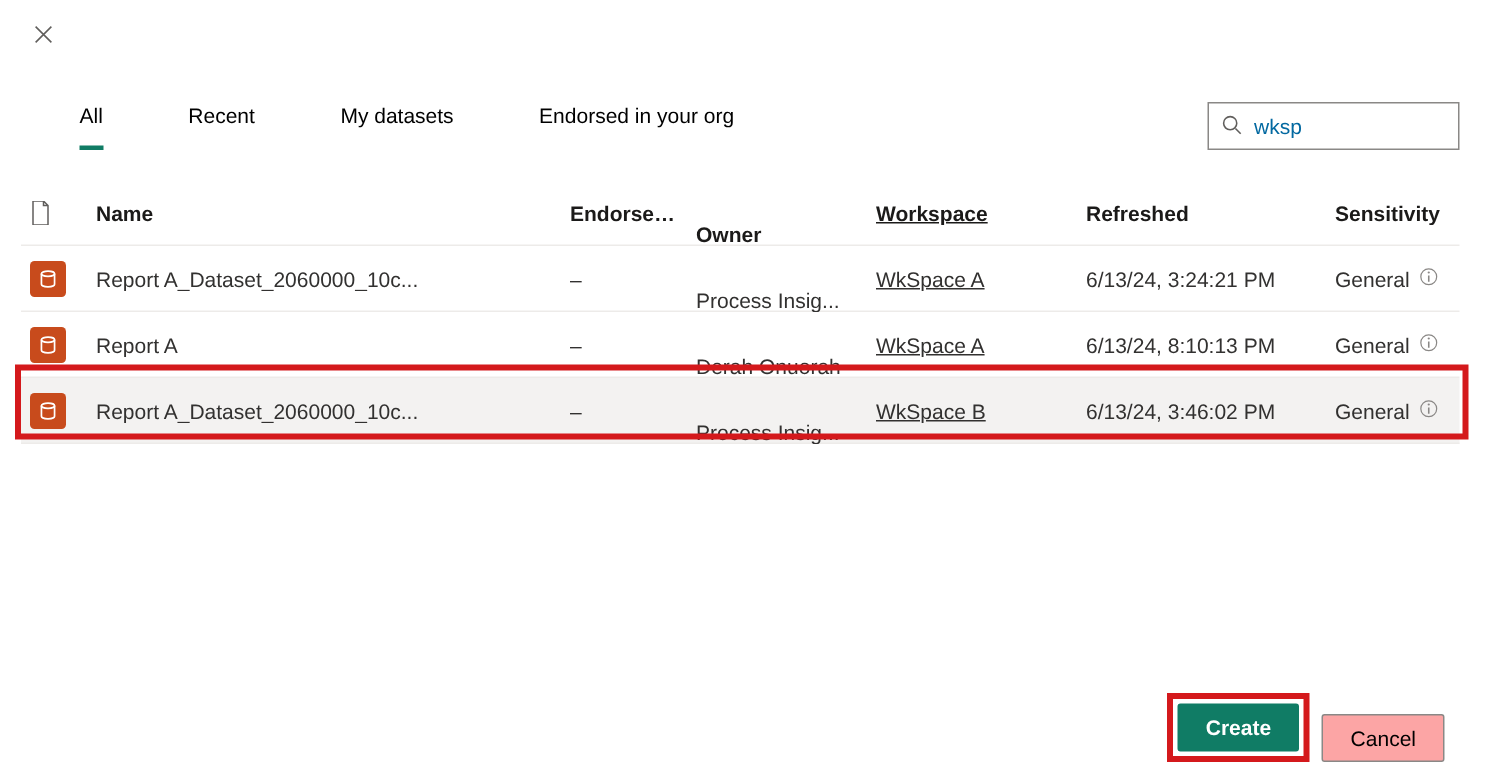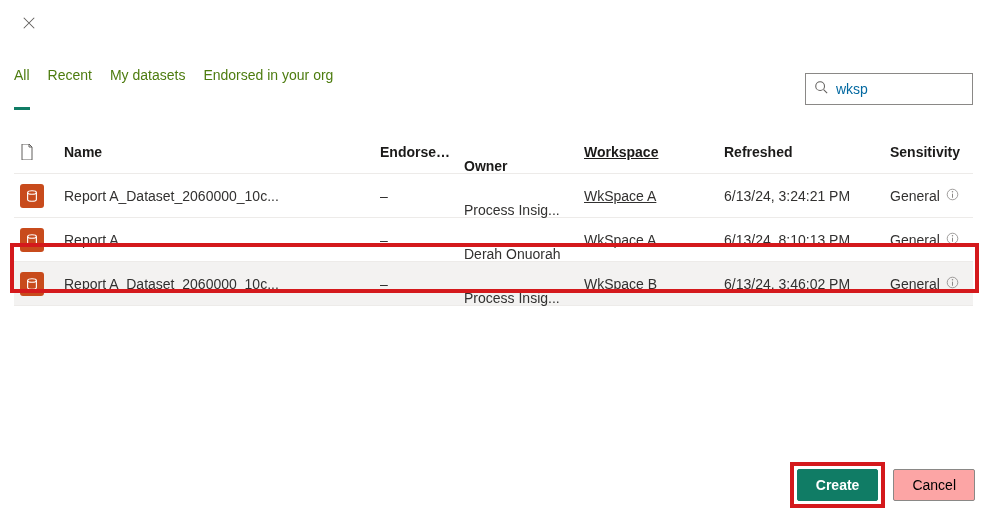--- a/index.html
+++ b/index.html
@@ -36,24 +36,25 @@
     margin-top: -2px;
   }
   .bar {
     display: flex;
     align-items: center;
     justify-content: space-between;
     margin-top: 30px;
   }
   .tabs { display: flex; gap: 18px; }
   .tab {
-    padding-bottom: 24px;
-    color: #4d7c0f;
+    padding-bottom: 12px;
+    color: #000000;
     cursor: pointer;
     font-size: 14px;
+    margin-left: 39px;
   }
   .tab.active {
     border-bottom: 3px solid #107c65;
     font-weight: 400;
   }
   .search {
     display: flex;
     align-items: center;
     border: 1px solid #8a8886;
     height: 32px;
@@ -106,25 +107,25 @@
   .row.selected {
     background: #f3f2f1;
   }
   .highlight {
     position: absolute;
     border: 4px solid #d4191c;
     pointer-events: none;
   }
   .footer {
     position: absolute;
-    right: 16px;
+    right: 28px;
     bottom: 12px;
     display: flex;
     gap: 8px;
-    align-items: center;
+    align-items: flex-end;
   }
   .btn {
     height: 32px;
     padding: 0 18px;
     font-size: 14px;
     border: 1px solid #8a8886;
     background: #fca5a5;
     cursor: pointer;
     display: inline-flex;
     align-items: center;

